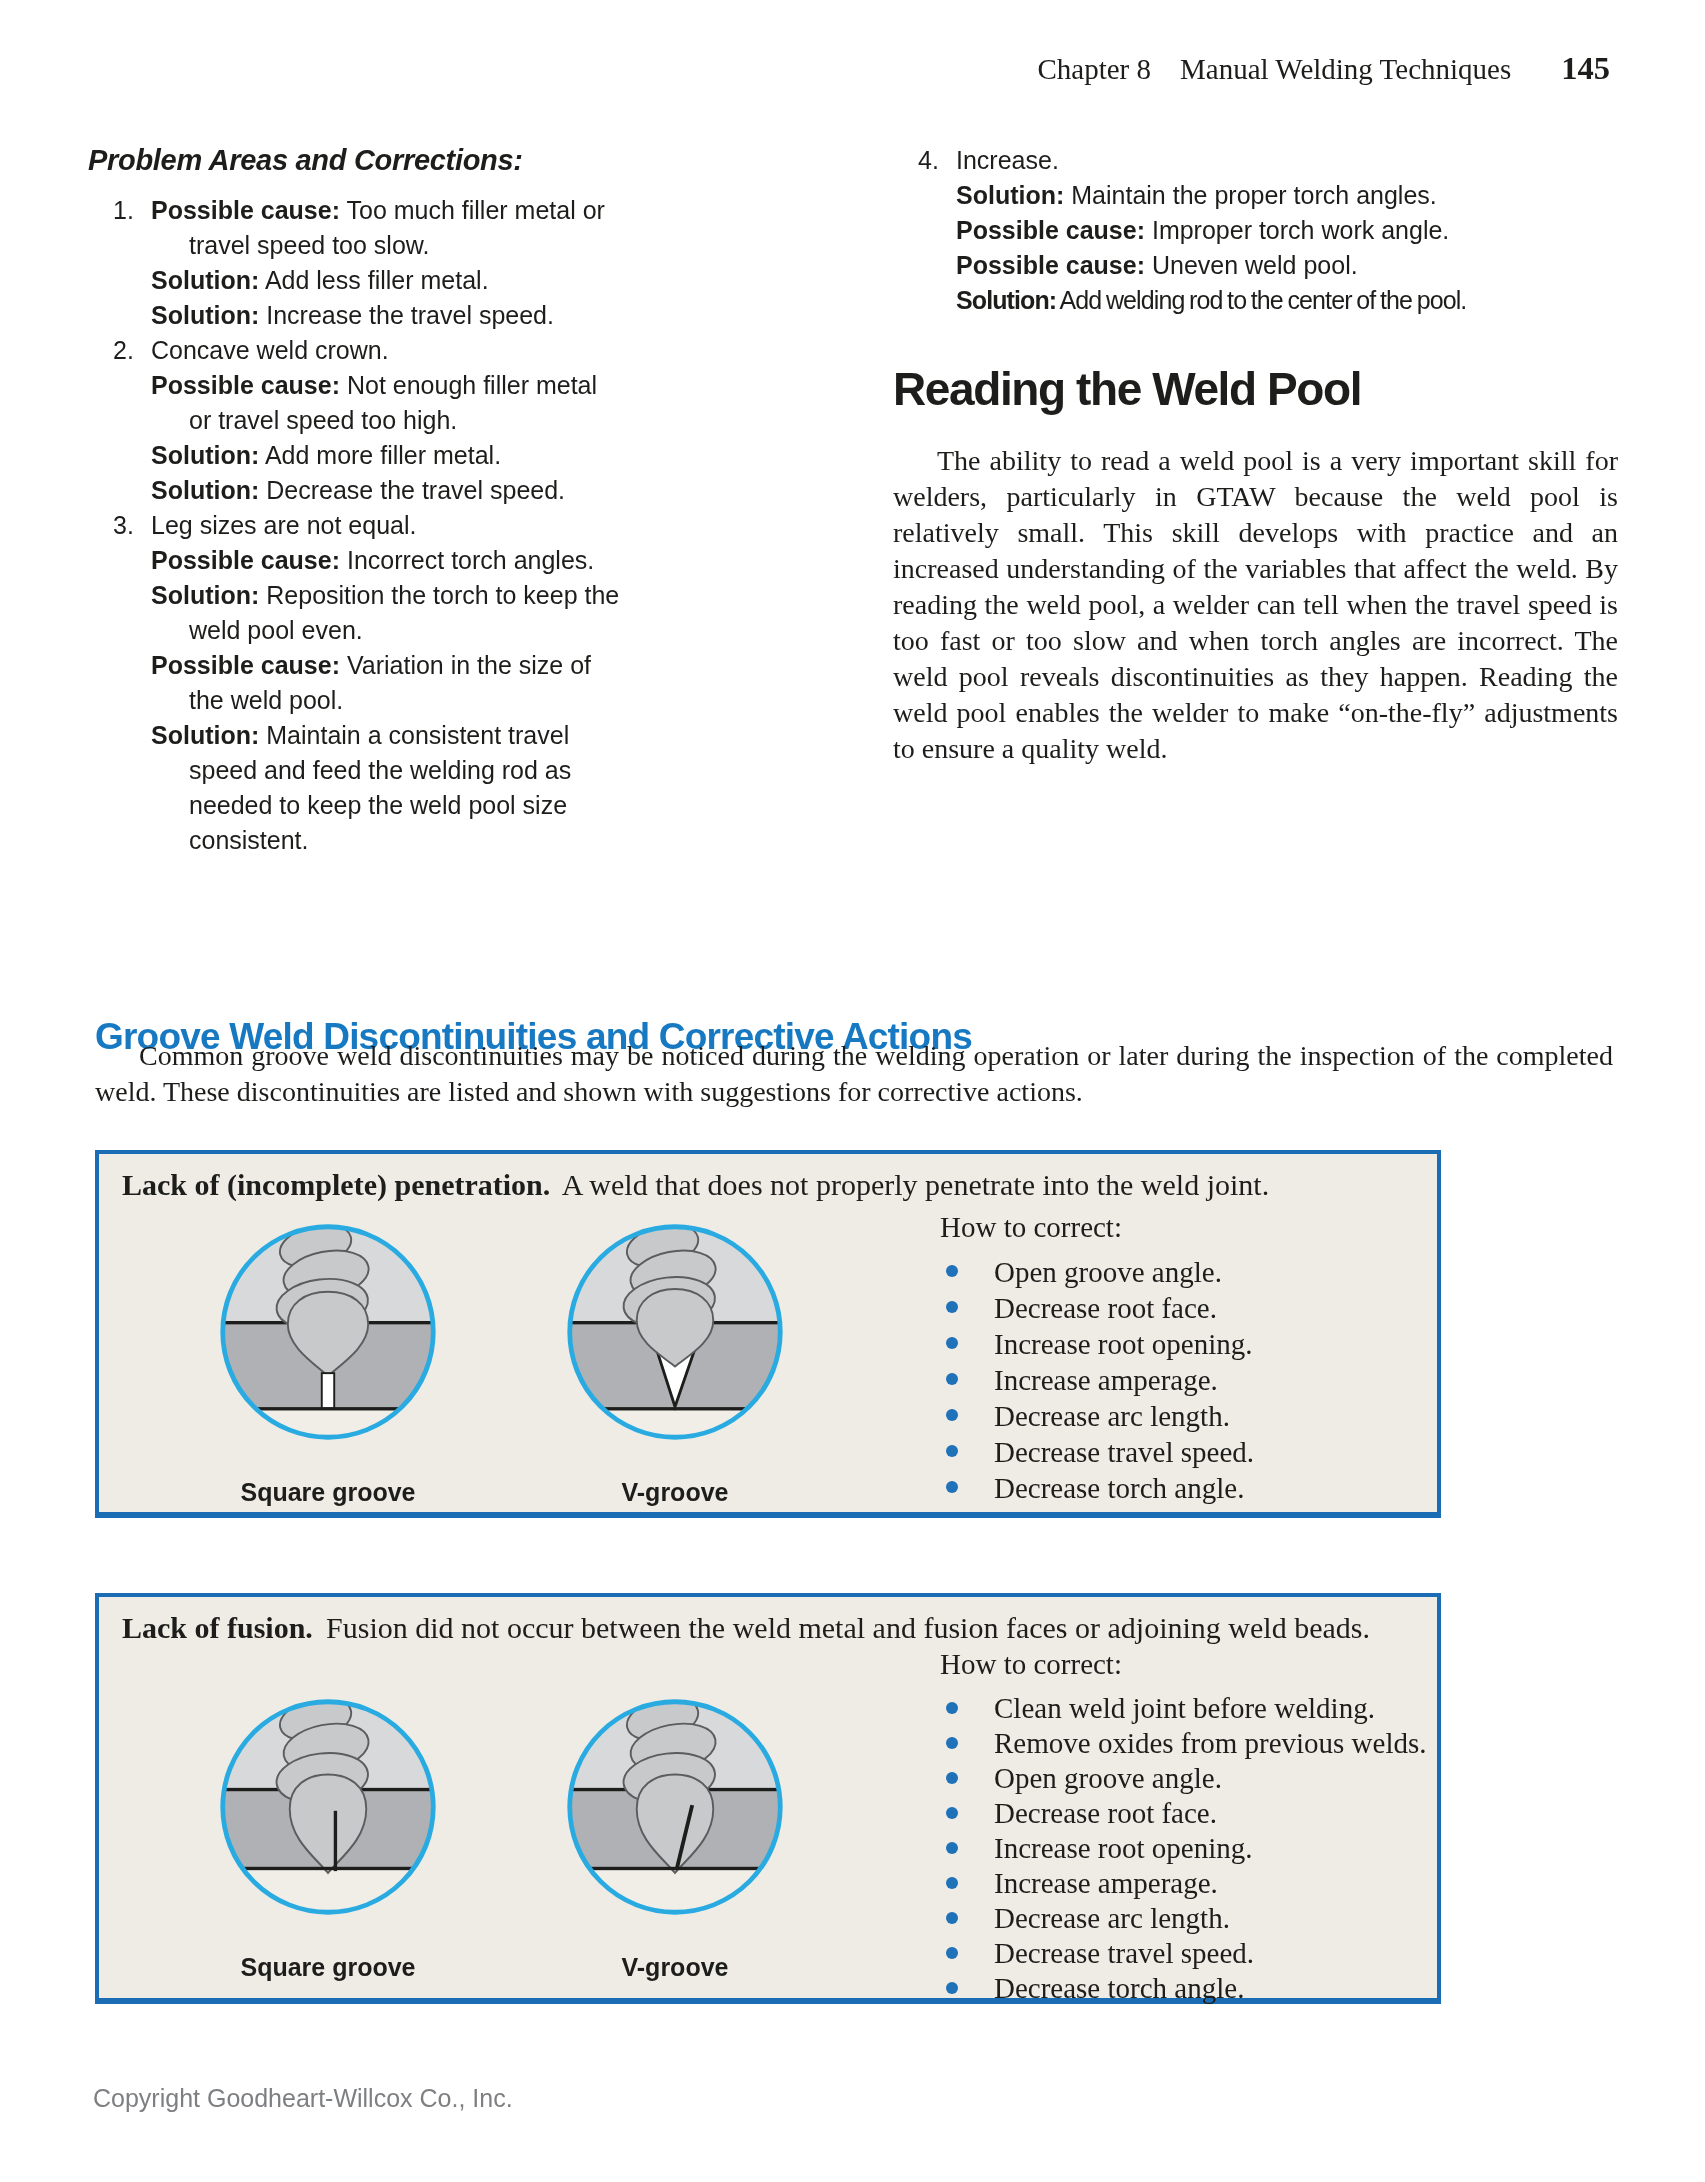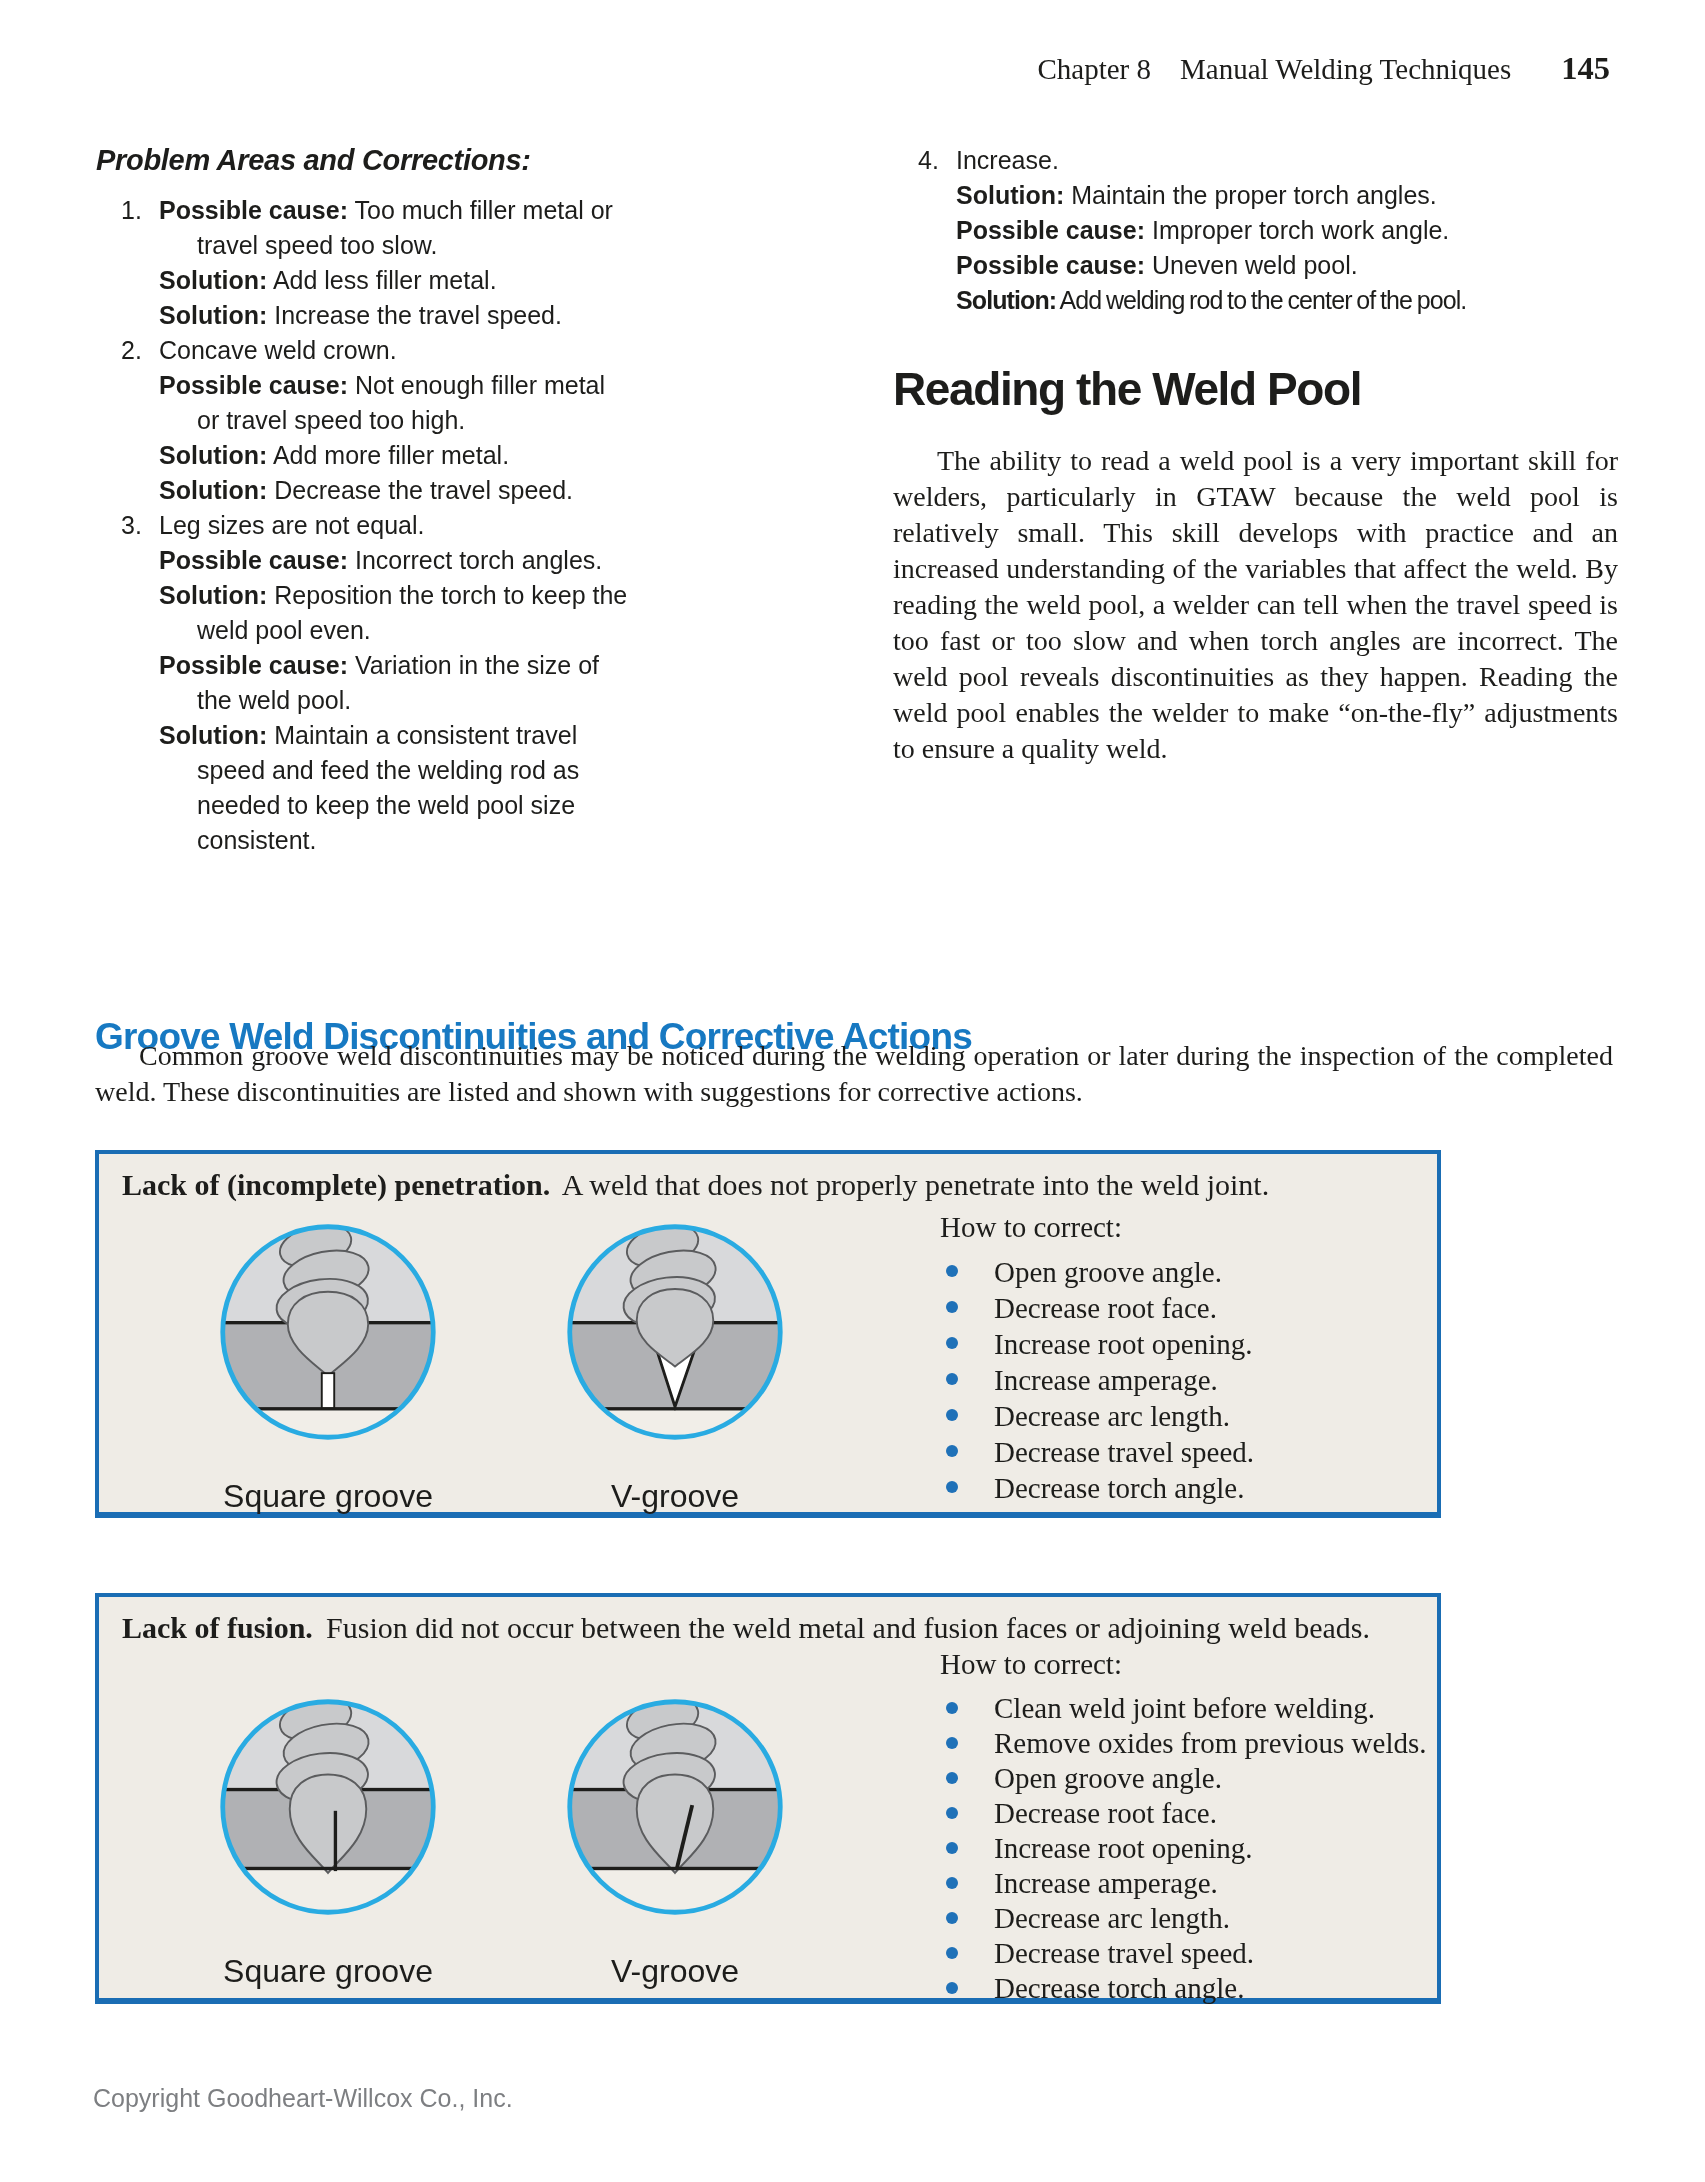--- a/index.html
+++ b/index.html
@@ -6,21 +6,21 @@
   .page{position:relative;width:1705px;height:2182px;background:#ffffff;overflow:hidden;
         font-family:"Liberation Sans",sans-serif;color:#1d1d1b;}
 
   
   .header{position:absolute;top:50px;right:95px;display:flex;align-items:baseline;
           font-family:"Liberation Serif",serif;font-size:29px;}
   .header .chap{margin-right:29px;}
   .header .pagenum{margin-left:50px;font-weight:bold;font-size:32.5px;}
 
   
-  .colL{position:absolute;left:96px;top:143px;width:535px;}
+  .colL{position:absolute;left:88px;top:143px;width:535px;}
   .colR{position:absolute;left:893px;top:143px;width:725px;}
 
   .pa-head{font-style:italic;font-weight:bold;font-size:29px;letter-spacing:-0.3px;margin:0 0 15.3px 0;}
   .plist{font-size:25px;line-height:35px;}
   .pitem{position:relative;}
   .pnum{position:absolute;left:25px;top:0;}
   .ptitle{margin-left:63px;}
   .pline{margin-left:63px;padding-left:38px;text-indent:-38px;}
   .pline b{font-weight:bold;}
   .cond{letter-spacing:-0.9px;word-spacing:-1.4px;}
@@ -50,21 +50,21 @@
   .corr ul{margin:0;padding:0;list-style:none;}
   .corr li{position:relative;padding-left:54px;}
   .corr li::before{content:"";position:absolute;left:5.7px;top:11.5px;width:12.4px;height:12.4px;
                    border-radius:50%;background:#1f71b8;}
 
   .fig{position:absolute;width:222px;text-align:center;}
   #box1 .fig1{left:118px;top:67px;}
   #box1 .fig2{left:465px;top:67px;}
   #box2 .fig1{left:118px;top:99px;}
   #box2 .fig2{left:465px;top:99px;}
-  .fig .cap{margin-top:31px;font-size:32px;}
+  .fig .cap{margin-top:31px;font-size:25px;font-weight:bold;}
 
   
   .footer{position:absolute;left:93px;top:2084px;font-size:25px;color:#7d7f82;}
 </style>
 </head>
 <body>
 
 <div class="page">
 
   <div class="header">

